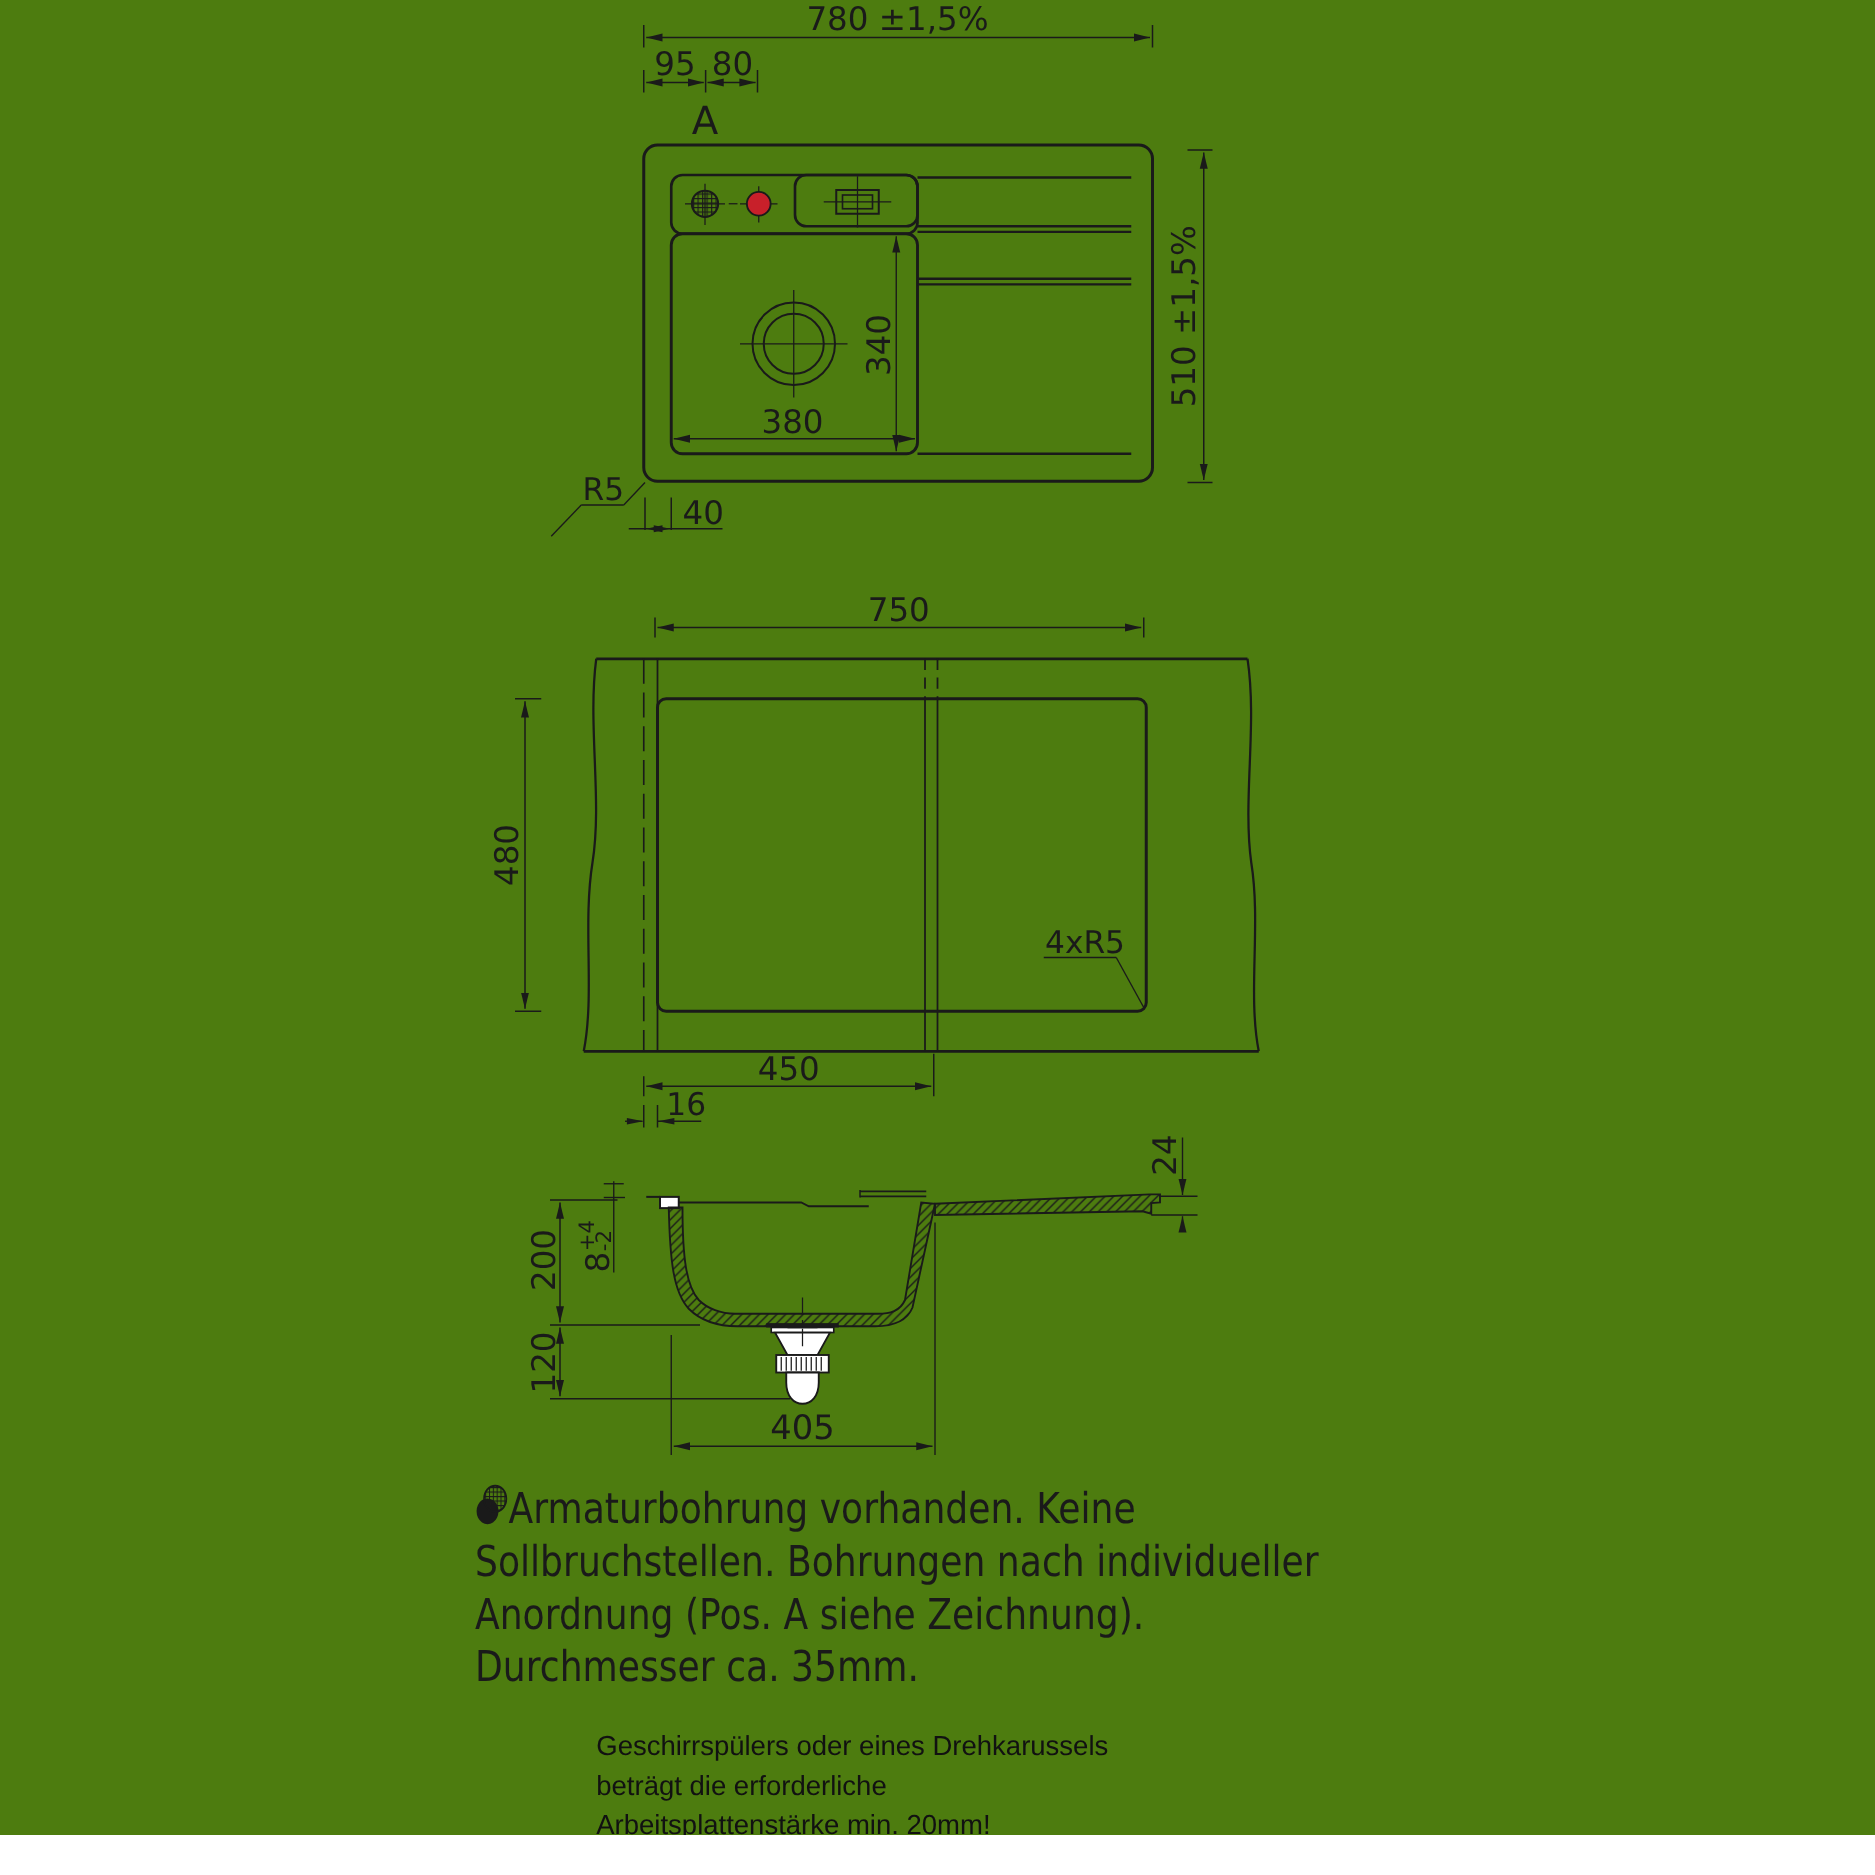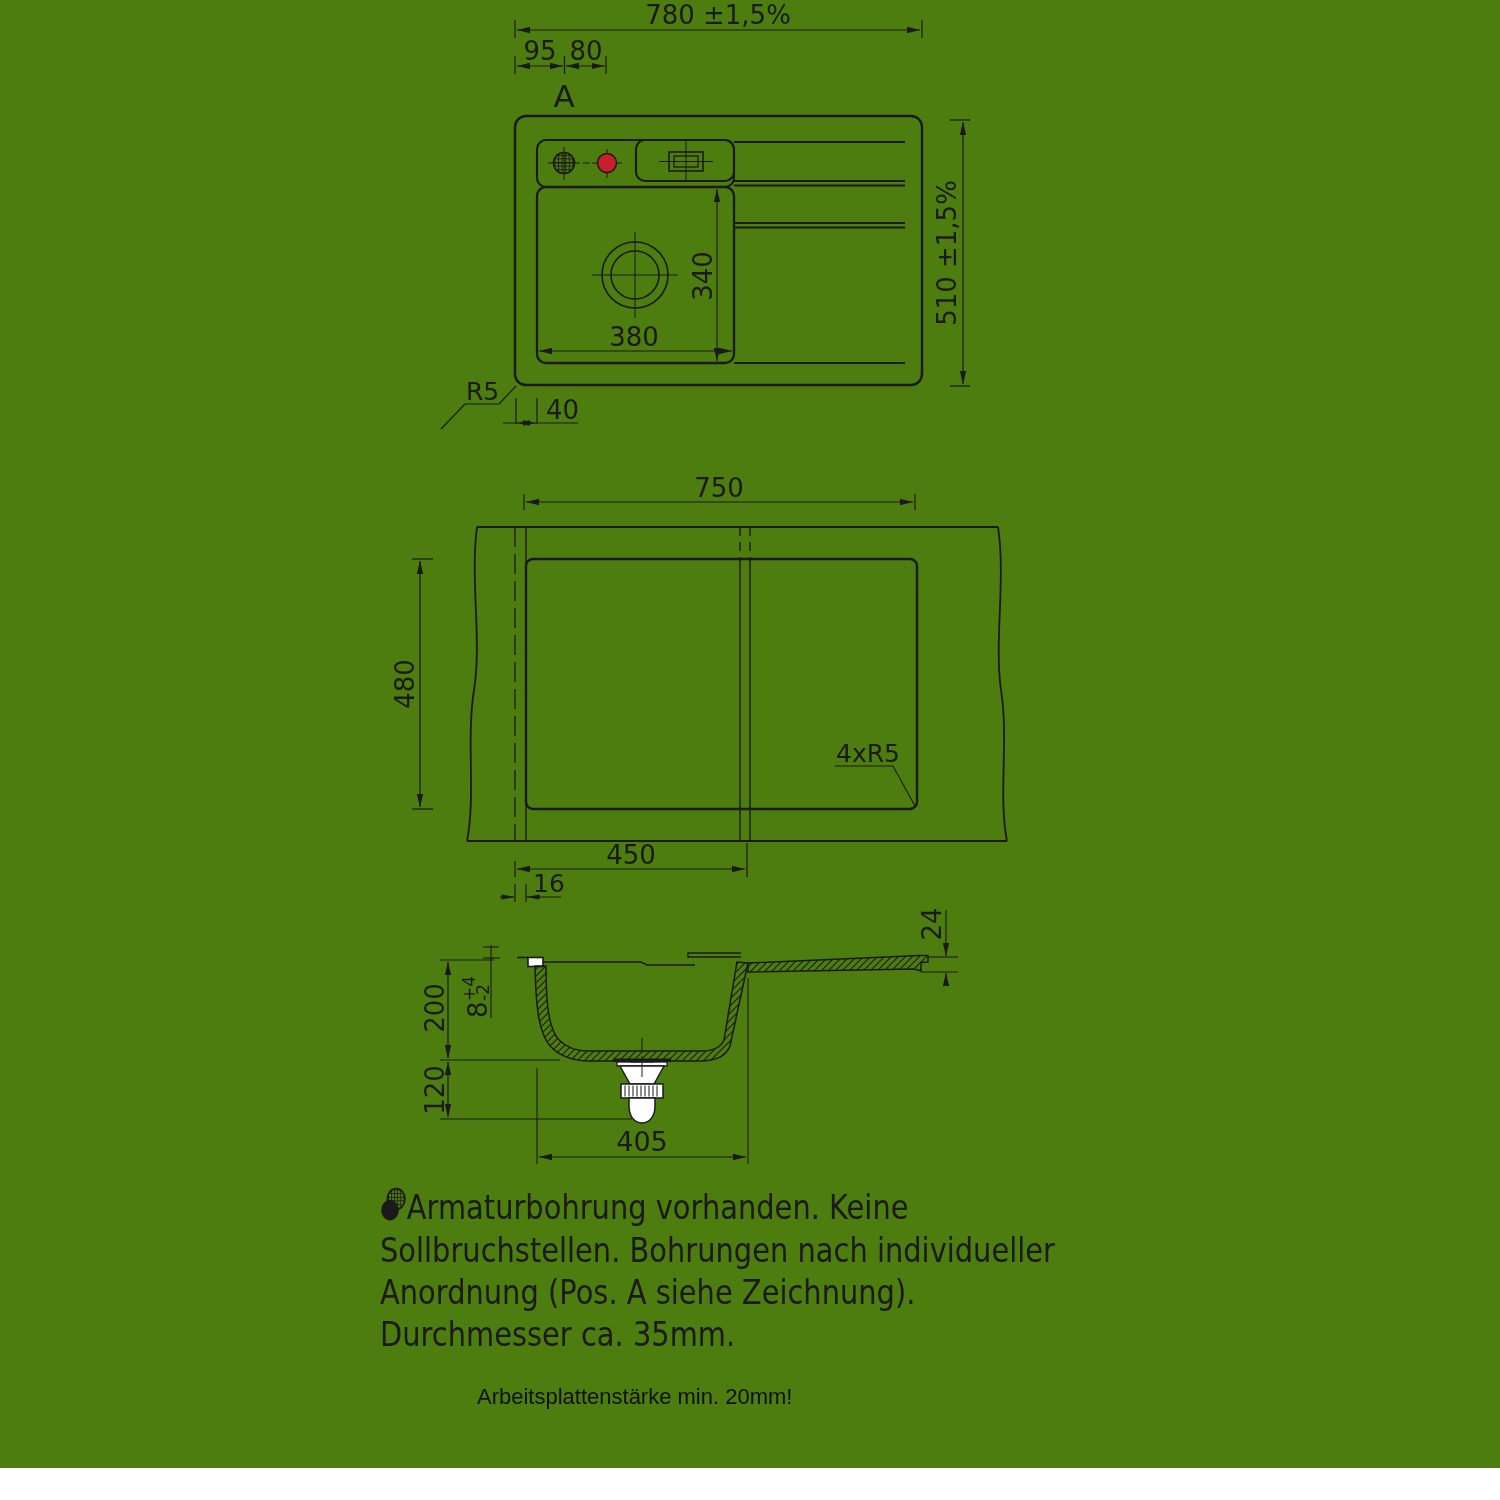--- a/index.html
+++ b/index.html
@@ -270,16 +270,18 @@
 <div class="note-block">
   <div><span class="bullet">●</span><span>Armaturbohrung vorhanden. Keine</span></div>
   <div>Sollbruchstellen. Bohrungen nach individueller</div>
   <div><span>Anordnung (</span><svg class="note-inline-icon" width="26" height="26" viewBox="0 0 26 26">
           <circle cx="13" cy="13" r="10.5" fill="url(#grid)" stroke="#1a1a1a" stroke-width="1.6"></circle>
         </svg><span>Pos. A siehe Zeichnung).</span></div>
   <div>Durchmesser ca. 35mm.</div>
 </div>
 
 <div class="warning-block">
+  <div>Geschirrspülers oder eines Drehkarussels</div>
+  <div>beträgt die erforderliche</div>
   <div>Arbeitsplattenstärke min. 20mm!</div>
 </div>
 
 </div>
 
 </body></html>

